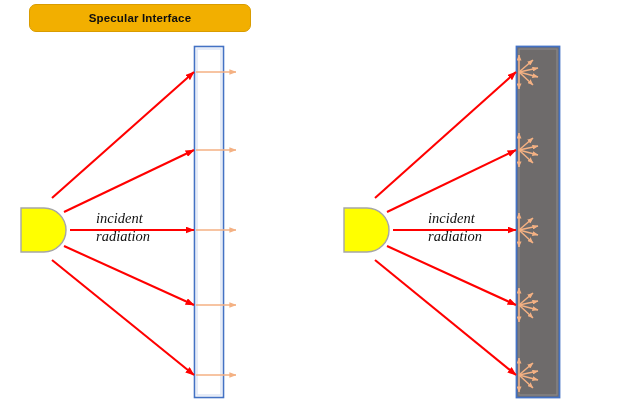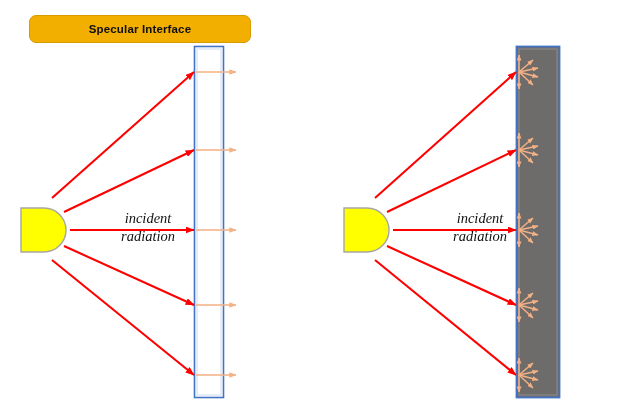--- a/index.html
+++ b/index.html
@@ -37,38 +37,36 @@
     border: 1px solid #D99C00;
     border-radius: 7px;
     box-sizing: border-box;
     display: flex;
     align-items: center;
     justify-content: center;
     color: #0f0f0f;
     font-size: 11.5px;
     font-weight: bold;
     letter-spacing: 0.15px;
-    margin-top: 11px;
   }
 
   .svg-layer {
     position: absolute;
     top: 0;
     left: 0;
     width: 310px;
     height: 409px;
   }
 
   .label-text {
     position: absolute;
     font-family: "Liberation Serif", serif;
     font-style: italic;
     font-size: 14.5px;
     color: #111111;
-    text-align: center;
     line-height: 1.22;
     white-space: nowrap;
   }
   #label-specular { left: 96px; top: 210px; width: 104px; }
   #label-diffuse  { left: 118px; top: 210px; width: 104px; }
 </style>
 </head>
 <body>
 
 <div id="canvas">

